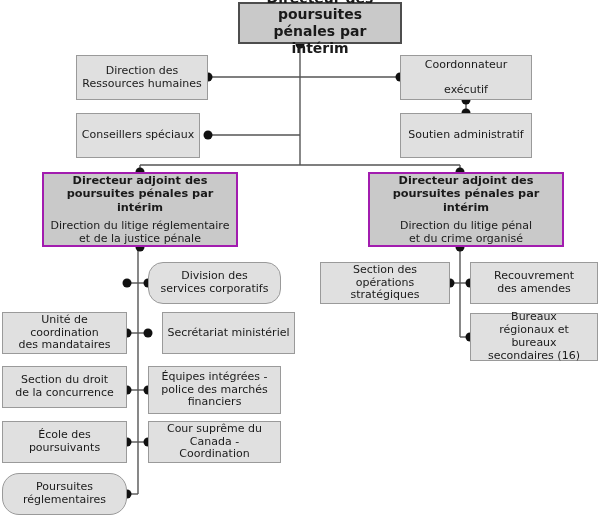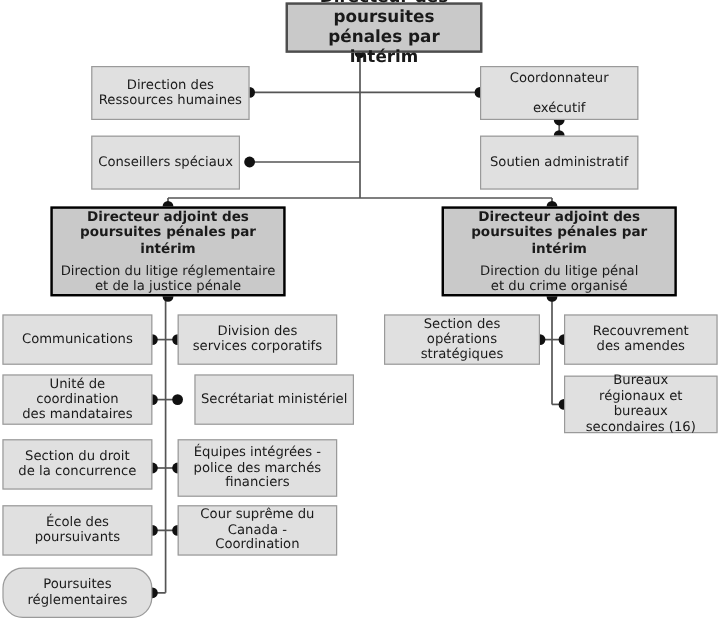--- a/index.html
+++ b/index.html
@@ -39,21 +39,21 @@
   }
   .node.level-1 {
     background: #c9c9c9;
     border: 2px solid #4d4d4d;
     font-weight: bold;
     font-size: 14px;
     margin-left: 20px;
   }
   .node.level-2 {
     background: #c9c9c9;
-    border: 2px solid #000000;
+    border: 2px solid #a21caf;
   }
   .node.level-2 .title {
     font-weight: bold;
     font-size: 11.3px;
     line-height: 1.2;
   }
   .node.level-2 .subtitle {
     font-weight: normal;
     font-size: 11px;
     line-height: 1.2;
@@ -153,41 +153,38 @@
     <span class="subtitle line">Direction du litige réglementaire</span>
     <span class="subtitle line" style="margin-top:0">et de la justice pénale</span>
   </div>
   <div class="node level-2" style="left:368px; top:172px; width:196px; height:75px;">
     <span class="title line">Directeur adjoint des</span>
     <span class="title line">poursuites pénales par intérim</span>
     <span class="subtitle line">Direction du litige pénal</span>
     <span class="subtitle line" style="margin-top:0">et du crime organisé</span>
   </div>
 
-  <div class="node leaf" style="left:2px; top:262px; width:125px; height:42px;">
-    <span class="line">Communications</span>
-  </div>
   <div class="node leaf" style="left:2px; top:312px; width:125px; height:42px;">
     <span class="line">Unité de coordination</span>
     <span class="line">des mandataires</span>
   </div>
   <div class="node leaf" style="left:2px; top:366px; width:125px; height:42px;">
     <span class="line">Section du droit</span>
     <span class="line">de la concurrence</span>
   </div>
   <div class="node leaf" style="left:2px; top:421px; width:125px; height:42px;">
     <span class="line">École des</span>
     <span class="line">poursuivants</span>
   </div>
   <div class="node leaf" style="left:2px; top:473px; width:125px; height:42px;border-radius:17px;">
     <span class="line">Poursuites</span>
     <span class="line">réglementaires</span>
   </div>
 
-  <div class="node leaf" style="left:148px; top:262px; width:133px; height:42px;">
+  <div class="node leaf" style="left:148px; top:262px; width:133px; height:42px;border-radius:15px;">
     <span class="line">Division des</span>
     <span class="line">services corporatifs</span>
   </div>
   <div class="node leaf" style="left:148px; top:312px; width:133px; height:42px;margin-left:14px;">
     <span class="line">Secrétariat ministériel</span>
   </div>
   <div class="node leaf" style="left:148px; top:366px; width:133px; height:48px;">
     <span class="line">Équipes intégrées -</span>
     <span class="line">police des marchés</span>
     <span class="line">financiers</span>

